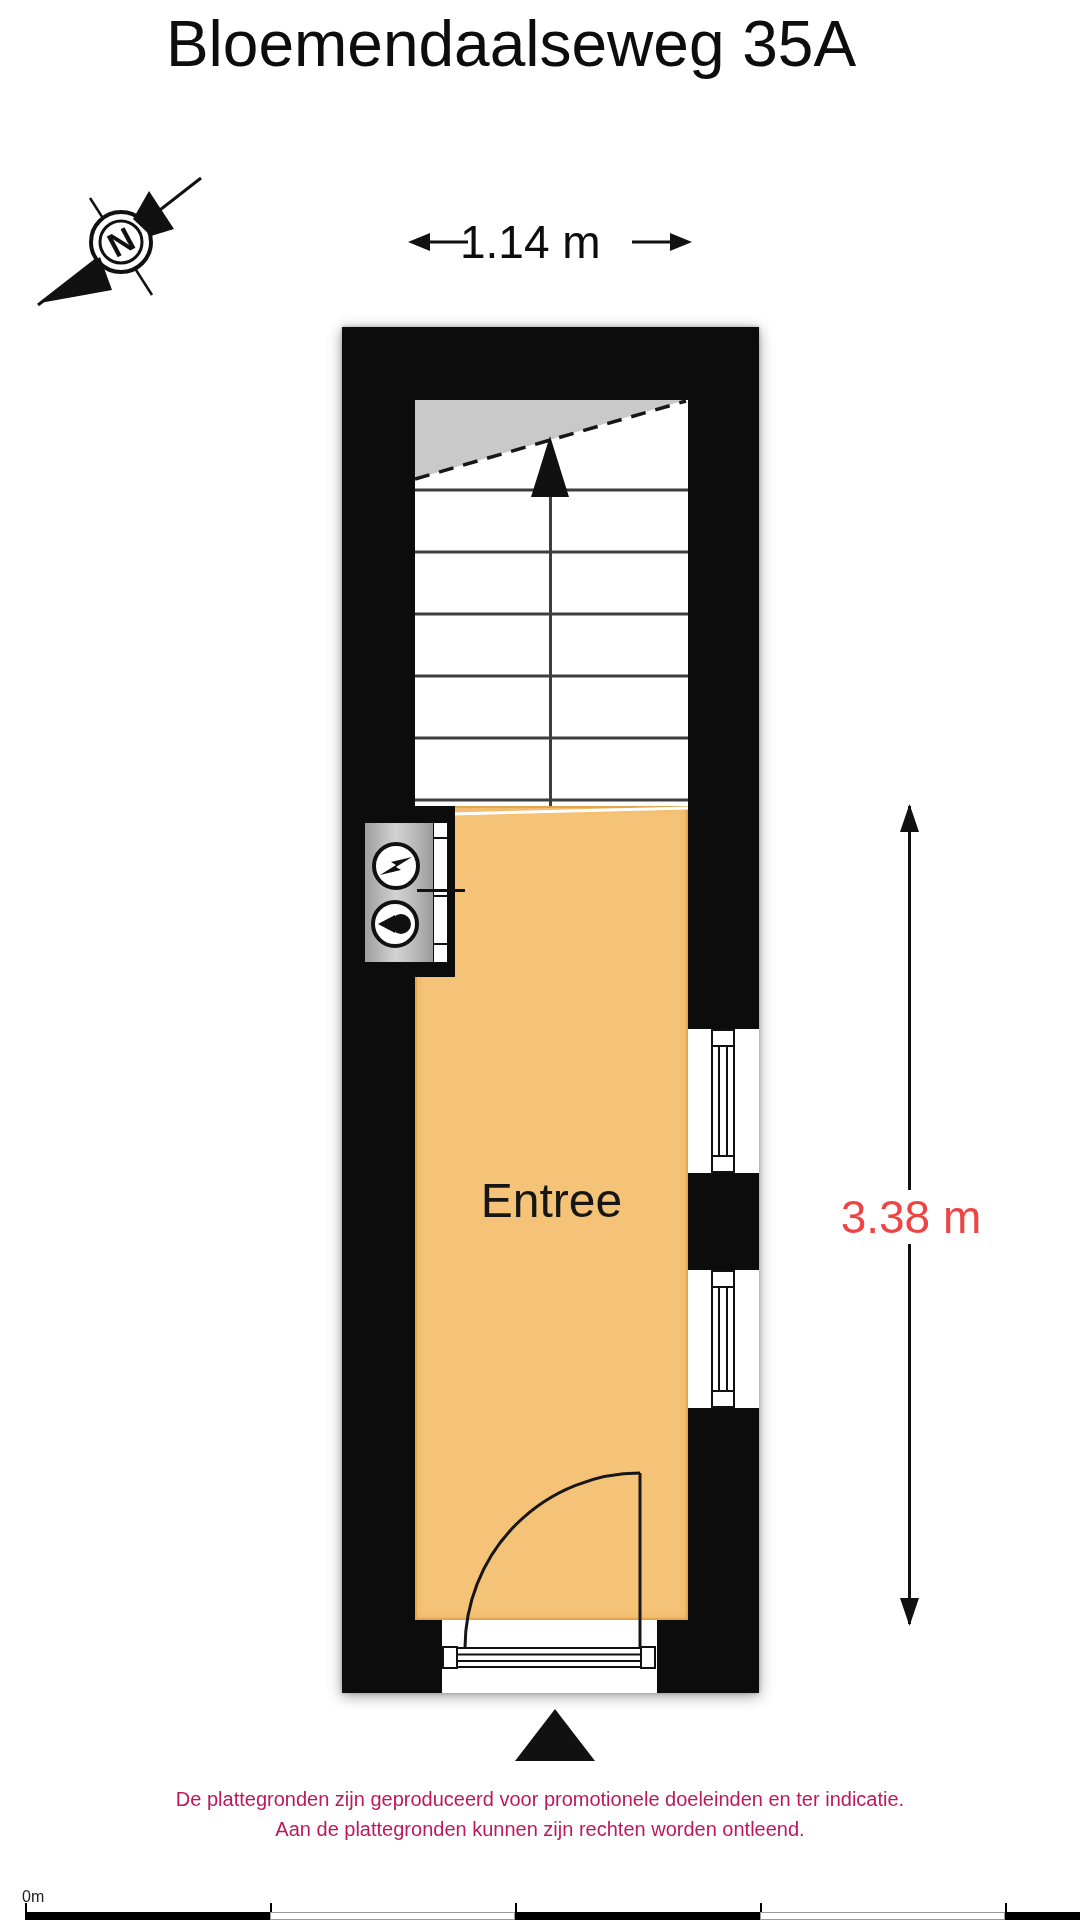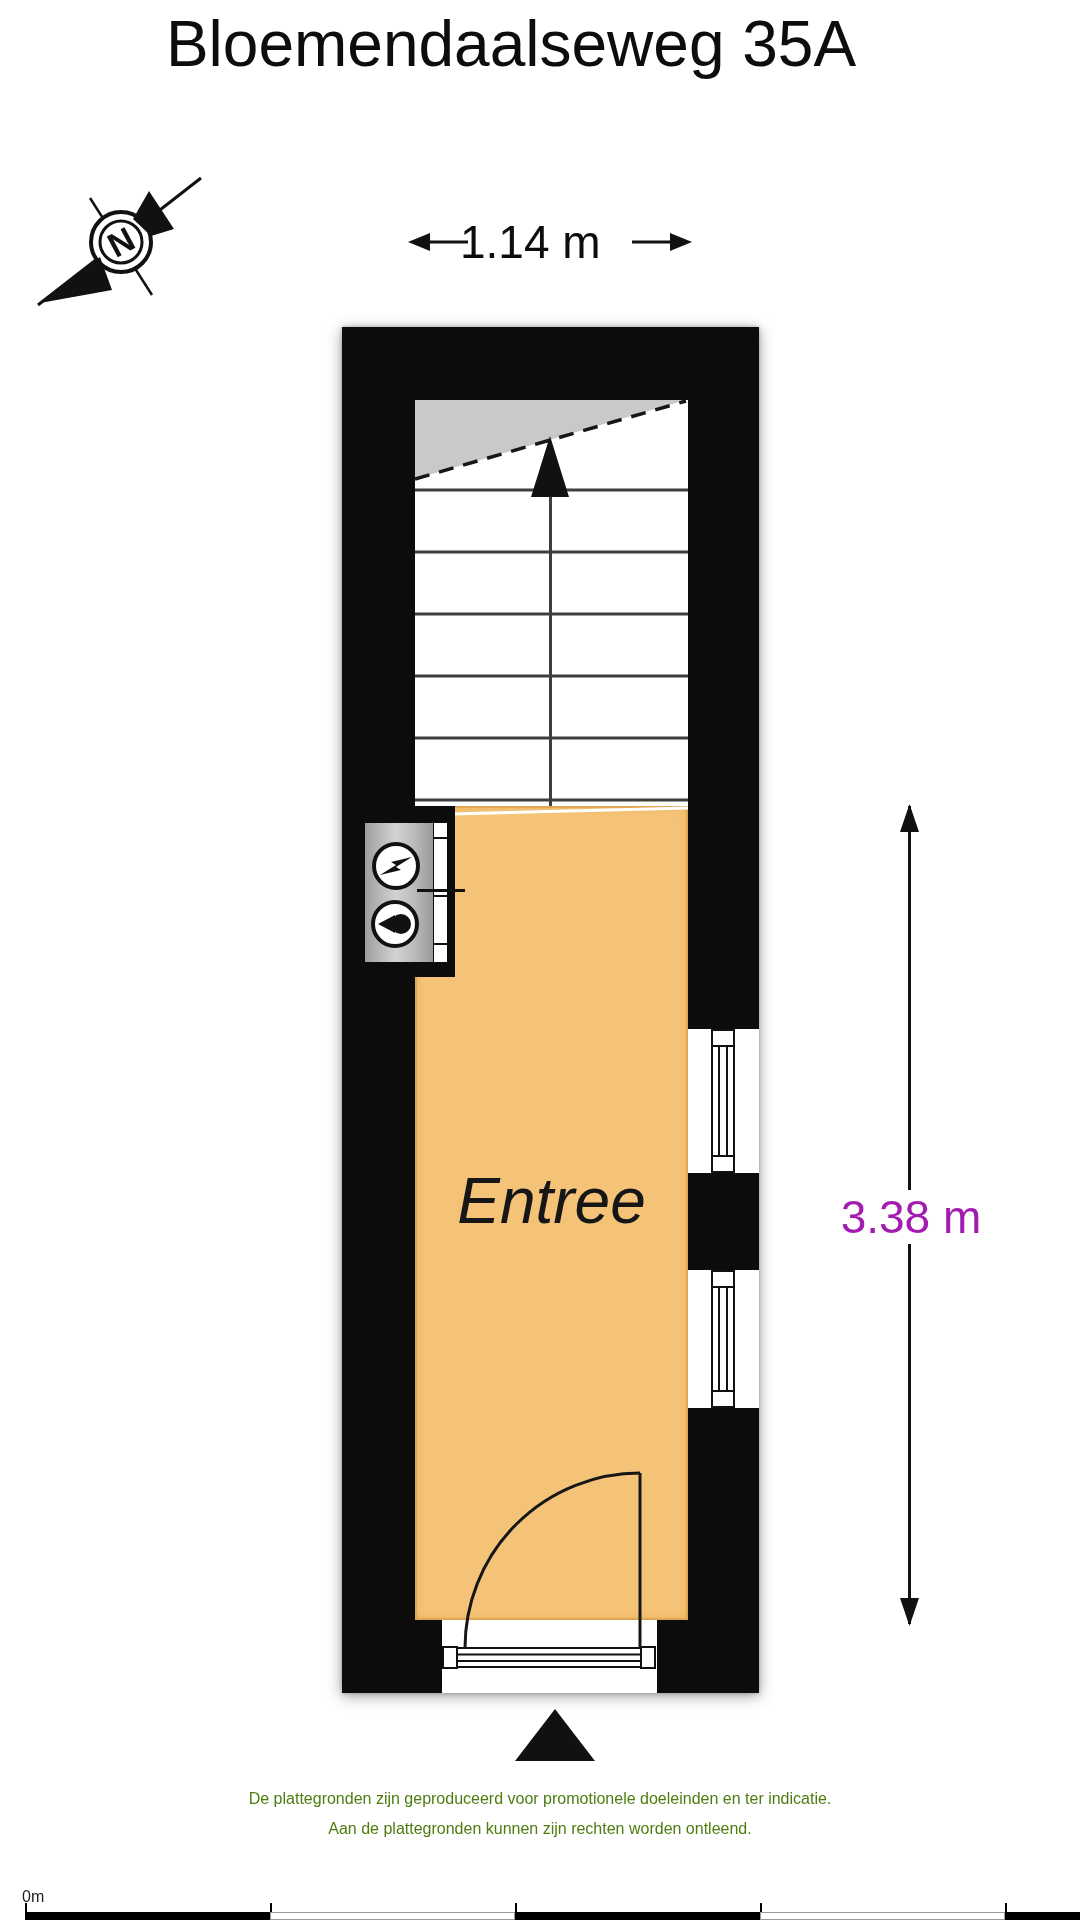--- a/index.html
+++ b/index.html
@@ -20,46 +20,46 @@
     font-size:46px;line-height:52px;color:#0d0d0d;}
 
   
   #plan{left:342px;top:327px;width:417px;height:1366px;background:#0c0c0c;
     box-shadow:0 3px 14px rgba(0,0,0,.38), 0 0 4px rgba(0,0,0,.25);}
   #stairwell{left:73px;top:73px;width:273px;height:406px;background:#ffffff;}
   #room{left:73px;top:479px;width:273px;height:814px;background:#f5c377;
     box-shadow:inset 0 0 0 2px rgba(214,152,62,.55), inset 0 0 10px rgba(200,130,30,.35);}
   #room-top-edge{left:0;top:0;width:273px;height:12px;}
   #room-labels{left:0;top:368px;width:273px;text-align:center;color:#161616;}
-  #room-name{font-size:64px;line-height:54px;font-style:italic;}
+  #room-name{font-size:48px;line-height:54px;}
   #room-height{font-size:39px;line-height:46px;}
 
   
   #meter-bump{left:0;top:479px;width:113px;height:171px;background:#0c0c0c;}
   #meter-cabinet{left:23px;top:17px;width:68px;height:139px;
     background:linear-gradient(90deg,#9e9e9e,#d2d2d2 45%,#bdbdbd 70%,#9a9a9a);}
   #meter-door{left:92px;top:17px;width:13px;height:139px;background:#ffffff;}
   .meter-door-line{left:0;width:13px;height:2px;background:#111;}
   #meter-handle{left:75px;top:562px;width:48px;height:3px;background:#111;}
 
   
   .window{left:346px;width:71px;background:#ffffff;}
   #window-top{top:702px;height:144px;}
   #window-bottom{top:943px;height:138px;}
 
   
   #entry-opening{left:100px;top:1293px;width:215px;height:73px;background:#ffffff;}
 
   
   #dim-h-label{top:1190px;left:826px;width:170px;height:54px;background:#ffffff;
-    text-align:center;font-size:46px;line-height:54px;color:#a21caf;}
+    text-align:center;font-size:46px;line-height:54px;color:#ef4444;}
 
   
   #disclaimer{top:1784px;left:0;width:1080px;text-align:center;
-    font-size:16px;line-height:30px;color:#4d7c0f;}
+    font-size:20px;line-height:30px;color:#be185d;}
 
   
   #scale-origin{left:22px;top:1888px;font-size:16px;color:#222;}
   .scale-tick{top:1903px;width:2px;height:9px;background:#000;}
   .scale-seg{top:1912px;height:8px;box-sizing:border-box;}
   .scale-seg.black{background:#000;}
   .scale-seg.white{background:#fff;border:1px solid #999;}
 </style>
 </head>
 <body>

